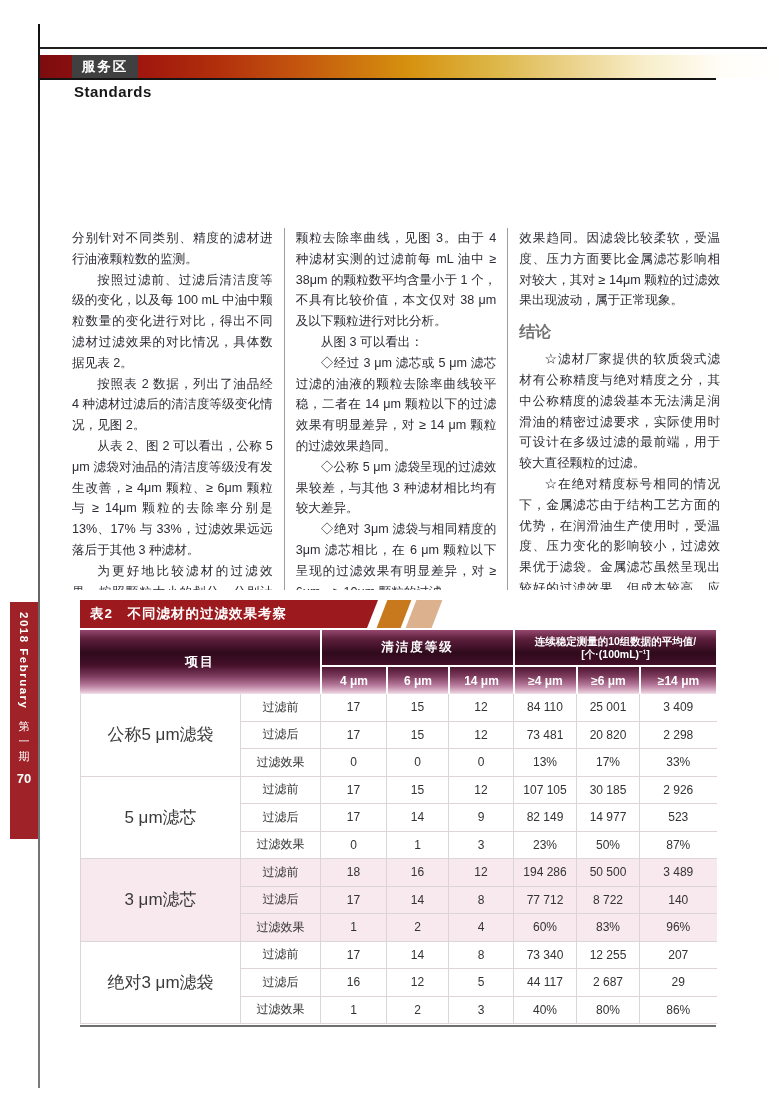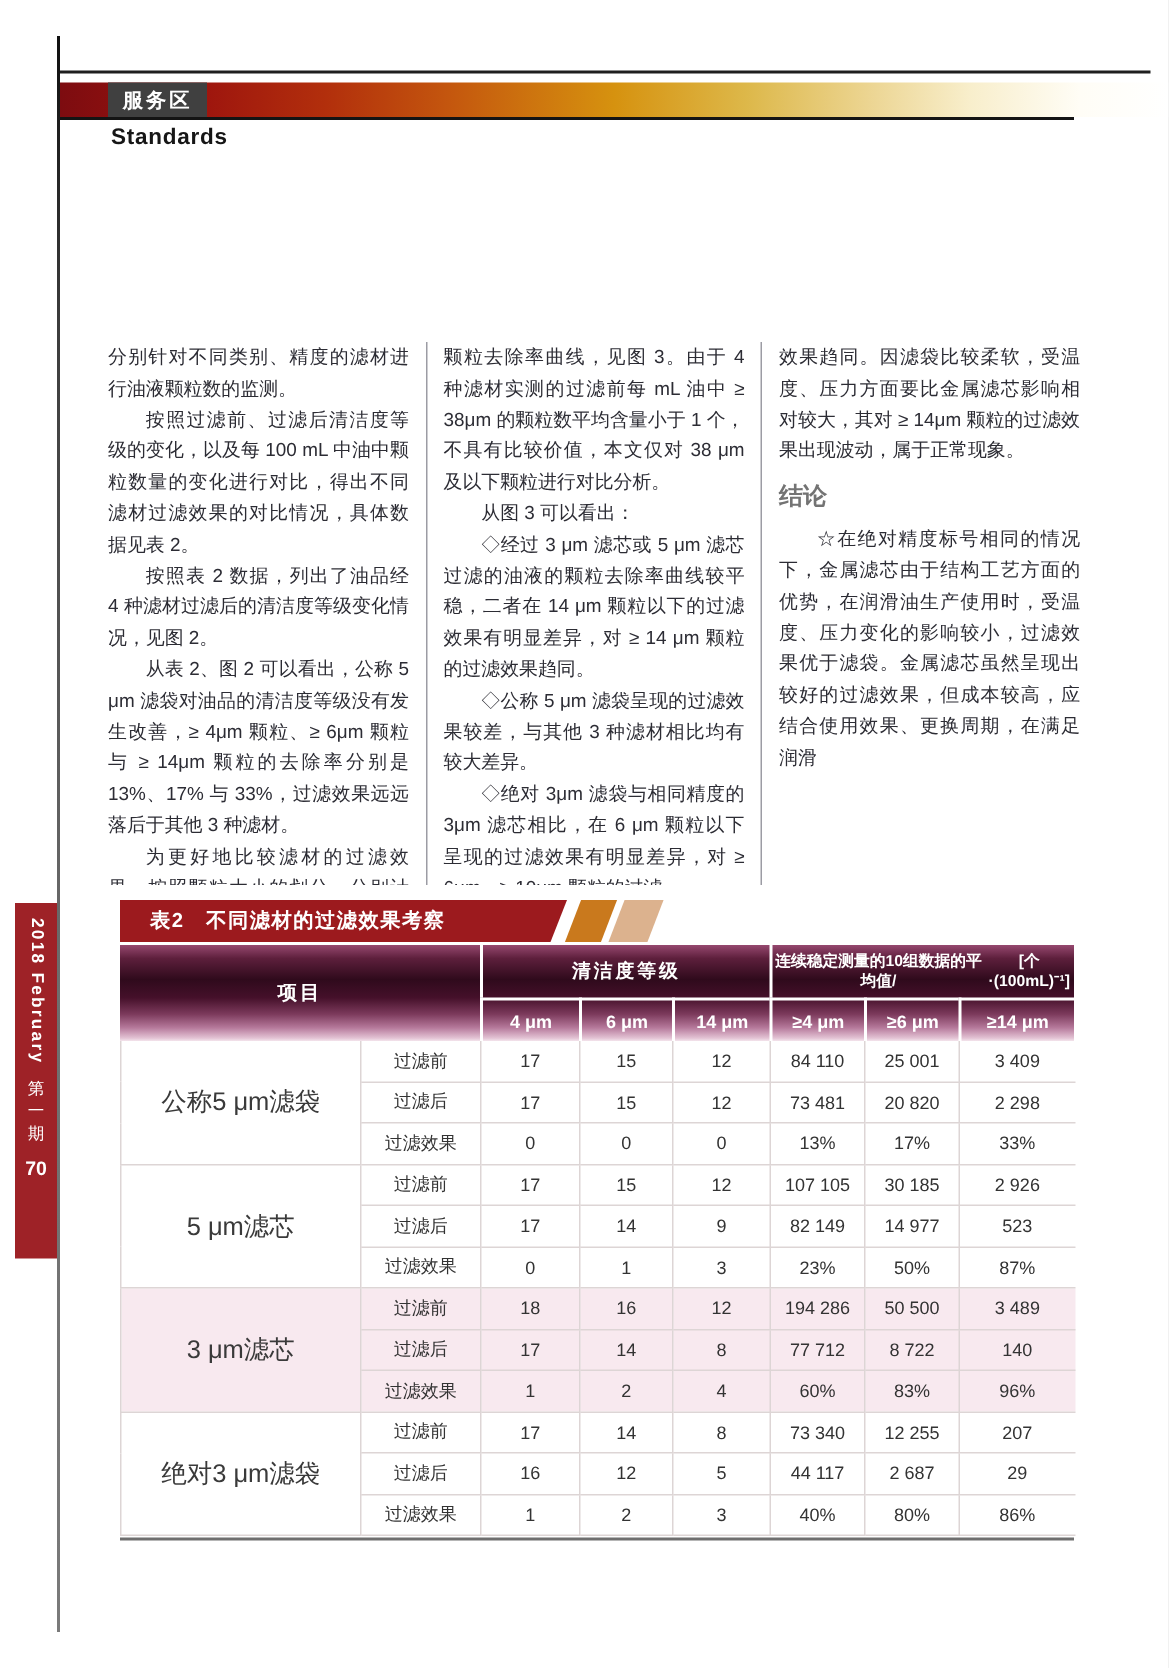--- a/index.html
+++ b/index.html
@@ -40,35 +40,35 @@
     white-space:nowrap;}
   .issue-stack{margin-top:9px;display:flex;flex-direction:column;align-items:center;}
   .issue-stack span{font-size:11px;line-height:15px;}
   .side-pagenum{margin-top:7px;font-size:13px;font-weight:bold;}
 
   
   .table-wrap{position:absolute;left:80px;top:600px;width:636px;}
   .t-titlebar{position:relative;height:28px;margin-bottom:2px;}
   .t-title-bg{position:absolute;left:0;top:0;width:298px;height:28px;background:#9c1a1e;
     clip-path:polygon(0 0,100% 0,calc(100% - 11px) 100%,0 100%);
-    color:#fff;font-size:13.5px;font-weight:bold;line-height:28px;padding-left:20px;
+    color:#fff;font-size:13.5px;font-weight:bold;line-height:28px;padding-left:10px;
     box-sizing:border-box;letter-spacing:1px;white-space:nowrap;}
   .stripe{position:absolute;top:0;height:28px;transform:skewX(-21deg);}
   .stripe.orange{left:302px;width:24px;background:#c9791d;}
   .stripe.tan{left:331px;width:26px;background:#dcb28e;}
 
   .thead{display:grid;grid-template-columns:240px 66px 62px 65px 63px 63px 77px;
     grid-template-rows:35px 29px;
     background:linear-gradient(180deg,#96486f 0%,#5d1f3c 14%,#2f0a1c 36%,#45102a 55%,
       #7c3a5c 72%,#b5789a 86%,#e3c3d4 97%,#f3e4ec 100%);
     color:#fff;}
   .hc{display:flex;align-items:center;justify-content:center;font-weight:bold;box-sizing:border-box;}
   .h-item{grid-column:1;grid-row:1/3;font-size:13px;letter-spacing:2px;}
   .h-clean{grid-column:2/5;grid-row:1;font-size:12.5px;letter-spacing:2px;border-left:2px solid #fff;}
-  .h-avg{grid-column:5/8;grid-row:1;font-size:10.5px;line-height:13px;flex-direction:row;
+  .h-avg{grid-column:5/8;grid-row:1;font-size:10.5px;line-height:13px;flex-direction:column;
     border-left:2px solid #fff;text-align:center;}
   .h-sub{grid-row:2;font-size:12px;border-left:2px solid #fff;border-top:2px solid #fff;}
 
   table.body{width:636px;border-collapse:collapse;table-layout:fixed;font-size:12px;color:#333;}
   table.body td{border:1px solid #ddd5d5;height:26.5px;text-align:center;padding:0;}
   table.body tr:first-child td{border-top:none;}
   table.body td:last-child{border-right:none;}
   td.mat{text-align:left;padding-left:20px;border-left:none;font-size:17px;color:#3a3a3a;}
   tr.hl td{background:#f8e9ef;}
   .t-bottomrule{height:2px;background:#6f6f6f;margin-top:1px;}
@@ -99,20 +99,21 @@
     <div class="col">
         <p class="para">颗粒去除率曲线，见图 3。由于 4 种滤材实测的过滤前每 mL 油中 ≥ 38μm 的颗粒数平均含量小于 1 个，不具有比较价值，本文仅对 38 μm 及以下颗粒进行对比分析。</p>
         <p class="para indent">从图 3 可以看出：</p>
         <p class="para indent">◇经过 3 μm 滤芯或 5 μm 滤芯过滤的油液的颗粒去除率曲线较平稳，二者在 14 μm 颗粒以下的过滤效果有明显差异，对 ≥ 14 μm 颗粒的过滤效果趋同。</p>
         <p class="para indent">◇公称 5 μm 滤袋呈现的过滤效果较差，与其他 3 种滤材相比均有较大差异。</p>
         <p class="para indent">◇绝对 3μm 滤袋与相同精度的 3μm 滤芯相比，在 6 μm 颗粒以下呈现的过滤效果有明显差异，对 ≥ 6μm、≥ 10μm 颗粒的过滤</p>
       </div>
     <div class="col">
         <p class="para">效果趋同。因滤袋比较柔软，受温度、压力方面要比金属滤芯影响相对较大，其对 ≥ 14μm 颗粒的过滤效果出现波动，属于正常现象。</p>
         <h3 class="col-heading">结论</h3>
+        <p class="para indent">☆滤材厂家提供的软质袋式滤材有公称精度与绝对精度之分，其中公称精度的滤袋基本无法满足润滑油的精密过滤要求，实际使用时可设计在多级过滤的最前端，用于较大直径颗粒的过滤。</p>
         <p class="para indent">☆在绝对精度标号相同的情况下，金属滤芯由于结构工艺方面的优势，在润滑油生产使用时，受温度、压力变化的影响较小，过滤效果优于滤袋。金属滤芯虽然呈现出较好的过滤效果，但成本较高，应结合使用效果、更换周期，在满足润滑</p>
       </div>
   </div>
 
   <div class="sidebar">
     <span class="side-date">2018 February</span>
     <span class="issue-stack" id="issue-stack">
         <span>第</span>
         <span>一</span>
         <span>期</span>

